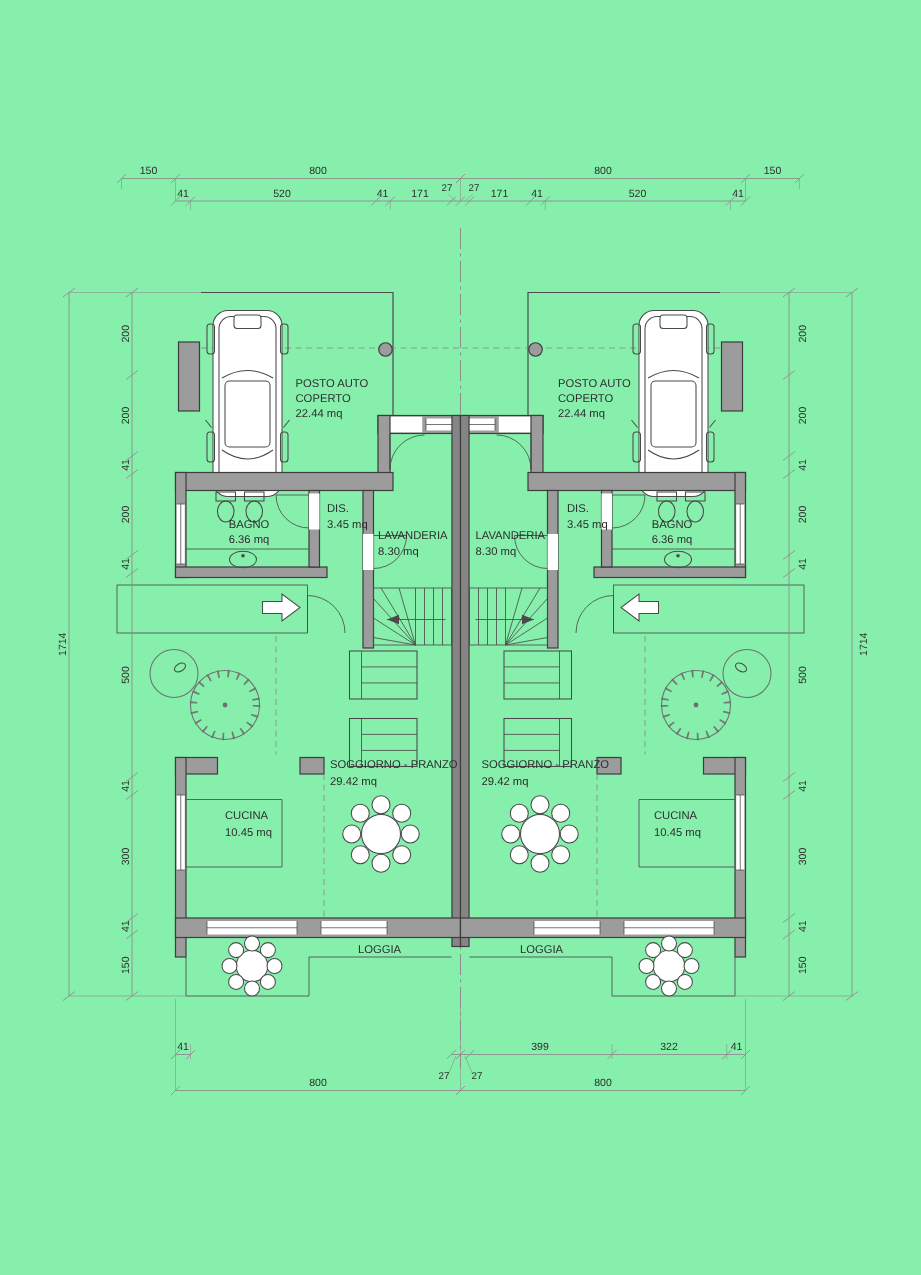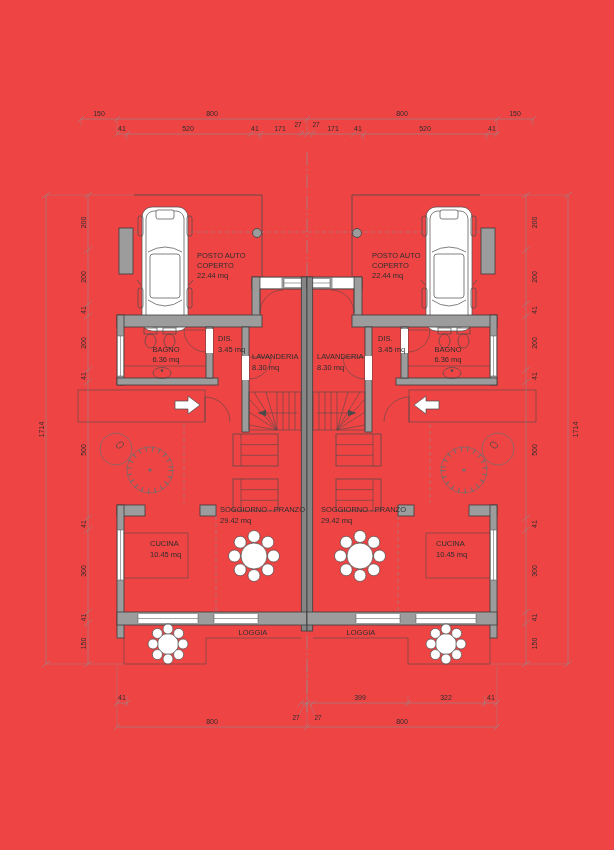--- a/index.html
+++ b/index.html
@@ -1,16 +1,16 @@
 <!DOCTYPE html>
 <html style="--wall_fill: #9c9c9c; --wall_stroke: #3d3d3d; --party_fill: #858585; --line: #4a4a4a; --dim: #8f8f8f; --text: #2e2e2e; --tree: #6e6e6e;"><head>
 <meta charset="utf-8">
 <style>
   html,body{margin:0;padding:0;background:#e8e8e8;}
-  .canvas{width:614px;height:850px;background:#ef4444;position:relative;margin:0;
+  .canvas{width:614px;height:850px;background:#86efac;position:relative;margin:0;
           font-family:"Liberation Sans", sans-serif;overflow:hidden;}
   svg{display:block;}
   .wall{fill:var(--wall_fill);stroke:var(--wall_stroke);stroke-width:0.8;}
   .pwall{fill:var(--party_fill);stroke:var(--wall_stroke);stroke-width:0.8;}
   .thin{stroke:var(--line);stroke-width:0.8;fill:none;}
   .thin2{stroke:var(--line);stroke-width:0.55;fill:none;}
   .furn{stroke:var(--line);stroke-width:0.7;fill:#ffffff;}
   .furnN{stroke:var(--line);stroke-width:0.7;fill:none;}
   .winw{fill:#ffffff;stroke:none;}
   .winl{stroke:var(--line);stroke-width:0.5;fill:none;}

